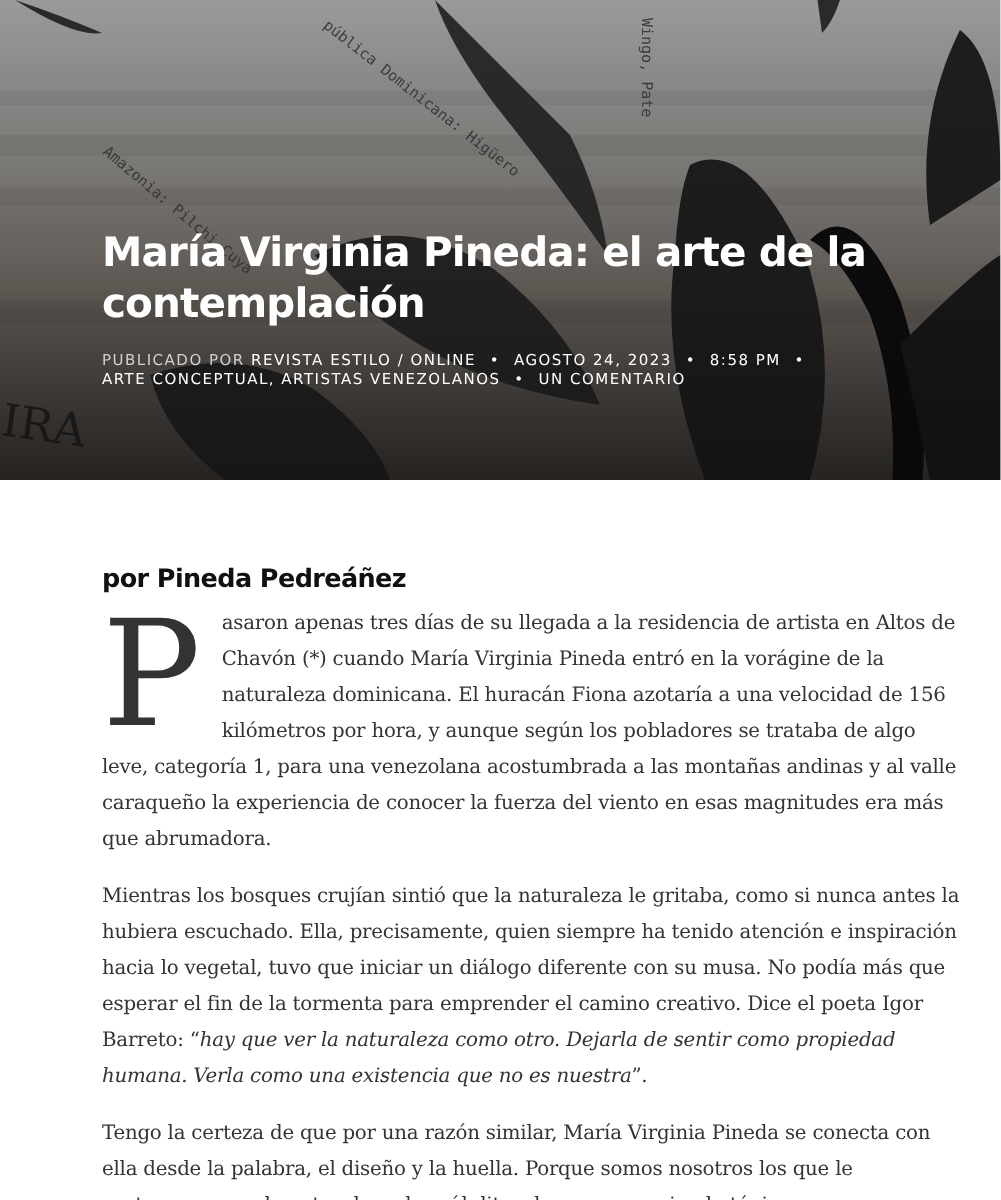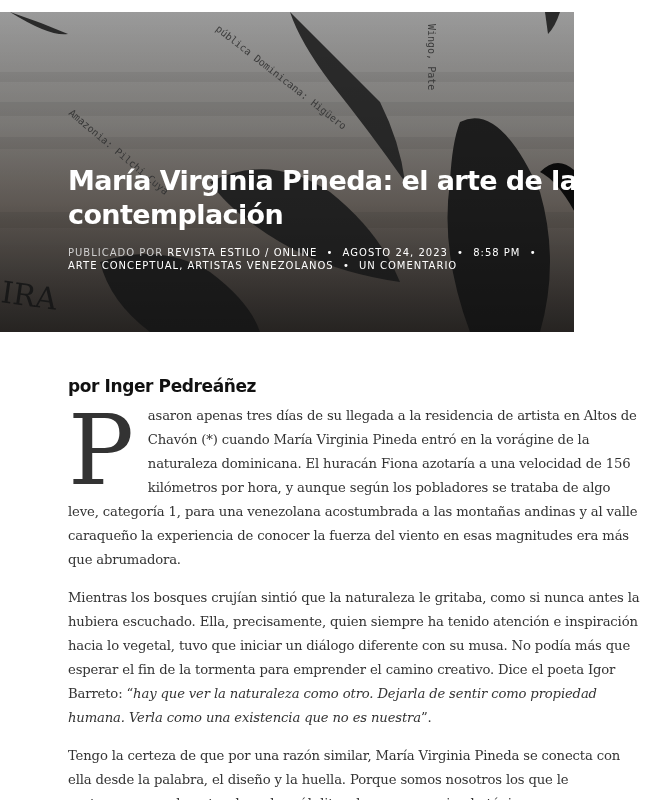--- a/index.html
+++ b/index.html
@@ -1,18 +1,18 @@
 <!DOCTYPE html>
 <html><head>
 <meta charset="utf-8">
 <style>
   html, body { margin:0; padding:0; }
   body { width:667px; height:800px; overflow:hidden; background:#ffffff; font-family:"DejaVu Serif", serif; }
-  .hero { position:relative; width:574px; height:320px; overflow:hidden;
-    background: linear-gradient(180deg,#8d8d8d 0%,#7e7e7e 30%,#6a645e 55%,#4a4541 80%,#2e2c2a 100%); margin-top: 12px; }
+  .hero { position:relative; width:667px; height:320px; overflow:hidden;
+    background: linear-gradient(180deg,#8d8d8d 0%,#7e7e7e 30%,#6a645e 55%,#4a4541 80%,#2e2c2a 100%); }
   .hero svg.art { position:absolute; left:0; top:0; }
   .hero-overlay { position:absolute; inset:0; background:linear-gradient(180deg, rgba(0,0,0,0) 0%, rgba(0,0,0,0.15) 60%, rgba(0,0,0,0.35) 100%); }
   .hero-content { position:absolute; left:68px; top:152px; width:540px; }
   .title { color:#ffffff; font-family:"DejaVu Sans", sans-serif; font-weight:bold; font-size:27px; line-height:34px; letter-spacing:-0.6px; margin:0; }
   .meta { margin-top:14px; color:#ffffff; font-family:"DejaVu Sans", sans-serif; font-size:10px; line-height:13px; letter-spacing:1px; text-transform:uppercase; }
   .meta .muted { color:#d0d0d0; }
   .meta a { color:#ffffff; text-decoration:none; }
   .meta .sep { margin:0 5px; }
   .article { position:absolute; left:68px; top:376px; width:572px; }
   .author { font-family:"DejaVu Sans", sans-serif; font-weight:bold; font-size:17px; color:#111; margin:0 0 8px 0; letter-spacing:-0.4px; }
@@ -64,19 +64,19 @@
       <span>8:58 PM</span>
       <span class="sep">•</span><br>
       <a href="#">Arte Conceptual</a><span>, </span><a href="#">Artistas Venezolanos</a>
       <span class="sep">•</span>
       <a href="#">Un comentario</a>
     </div>
   </div>
 </div>
 
 <div class="article">
-  <h2 class="author">por Inger Pedreáñez</h2>
+  <h2 class="author">por Pineda Pedreáñez</h2>
   <p class="para">
     <span class="dropcap">P</span><span>asaron apenas tres días de su llegada a la residencia de artista en Altos de Chavón (*) cuando María Virginia Pineda entró en la vorágine de la naturaleza dominicana. El huracán Fiona azotaría a una velocidad de 156 kilómetros por hora, y aunque según los pobladores se trataba de algo leve, categoría 1, para una venezolana acostumbrada a las montañas andinas y al valle caraqueño la experiencia de conocer la fuerza del viento en esas magnitudes era más que abrumadora.</span>
   </p>
   <p class="para"><span>Mientras los bosques crujían sintió que la naturaleza le gritaba, como si nunca antes la hubiera escuchado. Ella, precisamente, quien siempre ha tenido atención e inspiración hacia lo vegetal, tuvo que iniciar un diálogo diferente con su musa. No podía más que esperar el fin de la tormenta para emprender el camino creativo. Dice el poeta Igor Barreto: “</span><em>hay que ver la naturaleza como otro. Dejarla de sentir como propiedad humana. Verla como una existencia que no es nuestra</em><span>”.</span></p>
   <p class="para">Tengo la certeza de que por una razón similar, María Virginia Pineda se conecta con ella desde la palabra, el diseño y la huella. Porque somos nosotros los que le pertenecemos a la naturaleza; los súbditos de ese gran reino botánico.</p>
 </div>
 
 </body></html>

